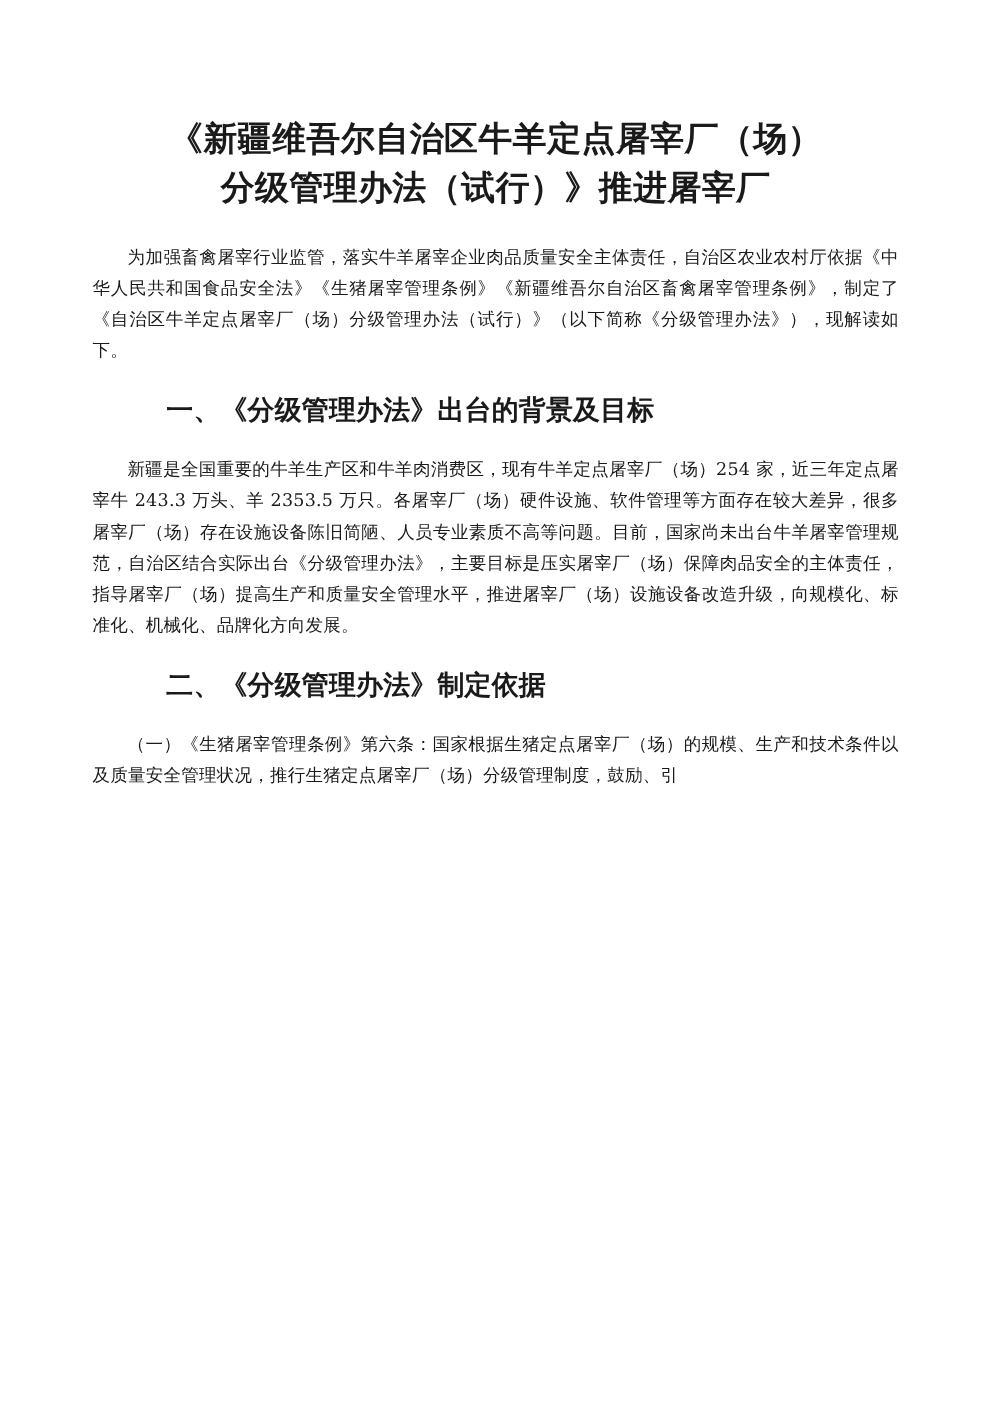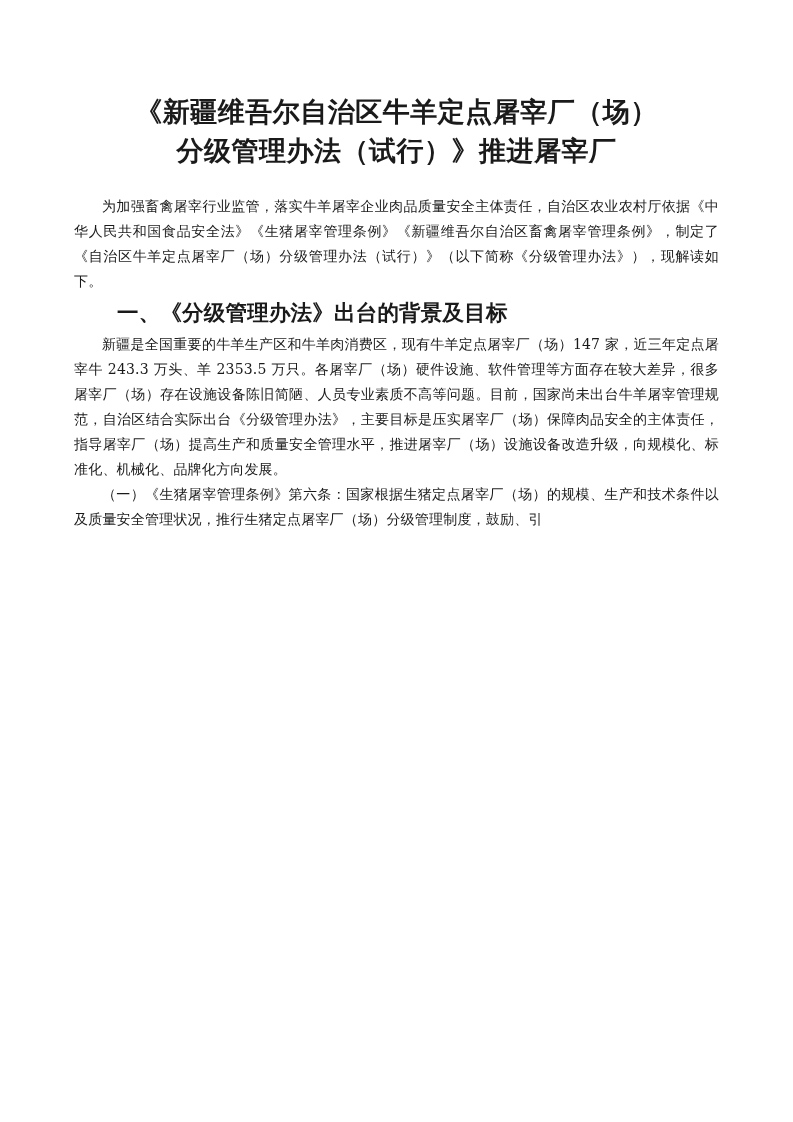--- a/index.html
+++ b/index.html
@@ -39,37 +39,38 @@
     margin: 0 0 0 0;
     text-align: justify;
     text-justify: inter-ideograph;
     text-indent: 2em;
     letter-spacing: 0.2px;
   }
   h2.section-heading {
     font-size: 21.5px;
     font-weight: bold;
     line-height: 1.78;
-    margin: 0;
+    margin: 16px;
     text-indent: 2em;
     letter-spacing: 0.2px;
   }
 </style>
 </head>
 <body>
 
 <div class="page">
 
   <div class="doc-title">
     <span class="line">《新疆维吾尔自治区牛羊定点屠宰厂（场）</span>
     <span class="line">分级管理办法（试行）》推进屠宰厂</span>
   </div>
 
   <p class="body-para">为加强畜禽屠宰行业监管，落实牛羊屠宰企业肉品质量安全主体责任，自治区农业农村厅依据《中华人民共和国食品安全法》《生猪屠宰管理条例》《新疆维吾尔自治区畜禽屠宰管理条例》，制定了《自治区牛羊定点屠宰厂（场）分级管理办法（试行）》（以下简称《分级管理办法》），现解读如下。</p>
 
   <h2 class="section-heading">一、《分级管理办法》出台的背景及目标</h2>
 
-  <p class="body-para">新疆是全国重要的牛羊生产区和牛羊肉消费区，现有牛羊定点屠宰厂（场）147 家，近三年定点屠宰牛 243.3 万头、羊 2353.5 万只。各屠宰厂（场）硬件设施、软件管理等方面存在较大差异，很多屠宰厂（场）存在设施设备陈旧简陋、人员专业素质不高等问题。目前，国家尚未出台牛羊屠宰管理规范，自治区结合实际出台《分级管理办法》，主要目标是压实屠宰厂（场）保障肉品安全的主体责任，指导屠宰厂（场）提高生产和质量安全管理水平，推进屠宰厂（场）设施设备改造升级，向规模化、标准化、机械化、品牌化方向发展。</p>
+  <p class="body-para">新疆是全国重要的牛羊生产区和牛羊肉消费区，现有牛羊定点屠宰厂（场）254 家，近三年定点屠宰牛 243.3 万头、羊 2353.5 万只。各屠宰厂（场）硬件设施、软件管理等方面存在较大差异，很多屠宰厂（场）存在设施设备陈旧简陋、人员专业素质不高等问题。目前，国家尚未出台牛羊屠宰管理规范，自治区结合实际出台《分级管理办法》，主要目标是压实屠宰厂（场）保障肉品安全的主体责任，指导屠宰厂（场）提高生产和质量安全管理水平，推进屠宰厂（场）设施设备改造升级，向规模化、标准化、机械化、品牌化方向发展。</p>
 
+  <h2 class="section-heading">二、《分级管理办法》制定依据</h2>
 
   <p class="body-para">（一）《生猪屠宰管理条例》第六条：国家根据生猪定点屠宰厂（场）的规模、生产和技术条件以及质量安全管理状况，推行生猪定点屠宰厂（场）分级管理制度，鼓励、引</p>
 
 </div>
 
 </body></html>

